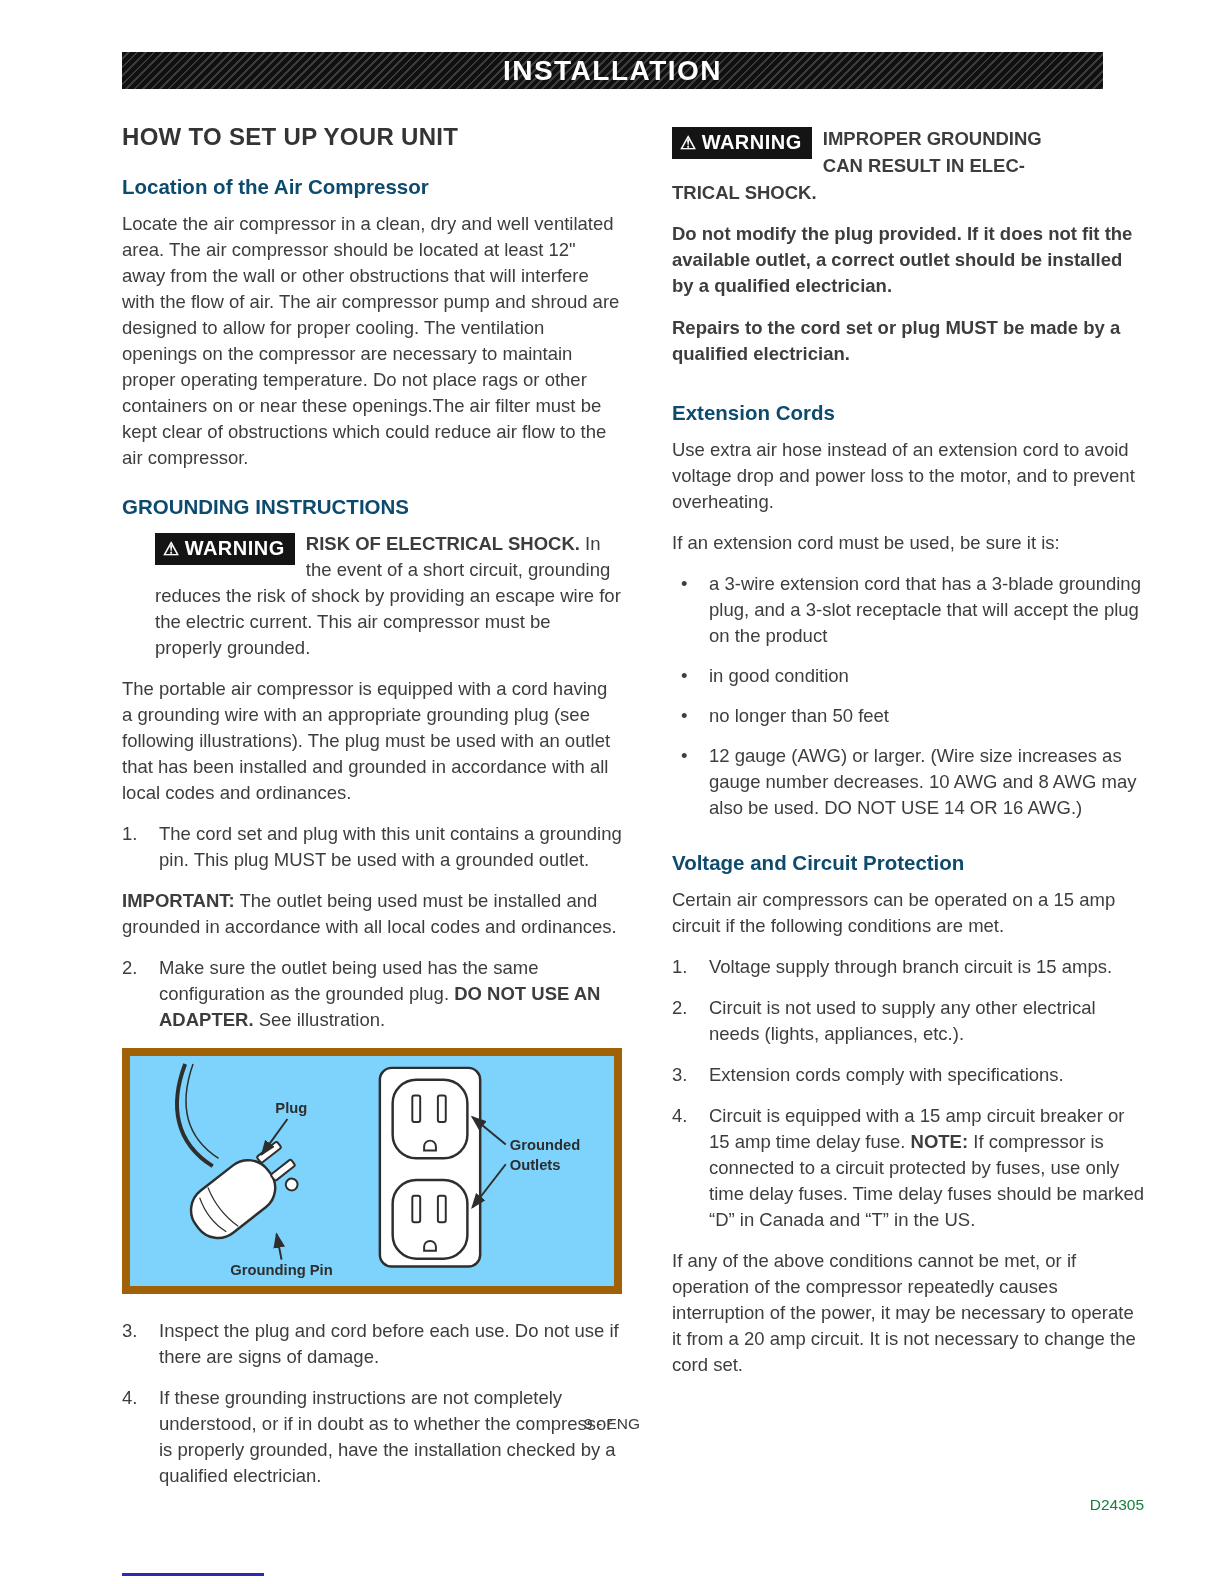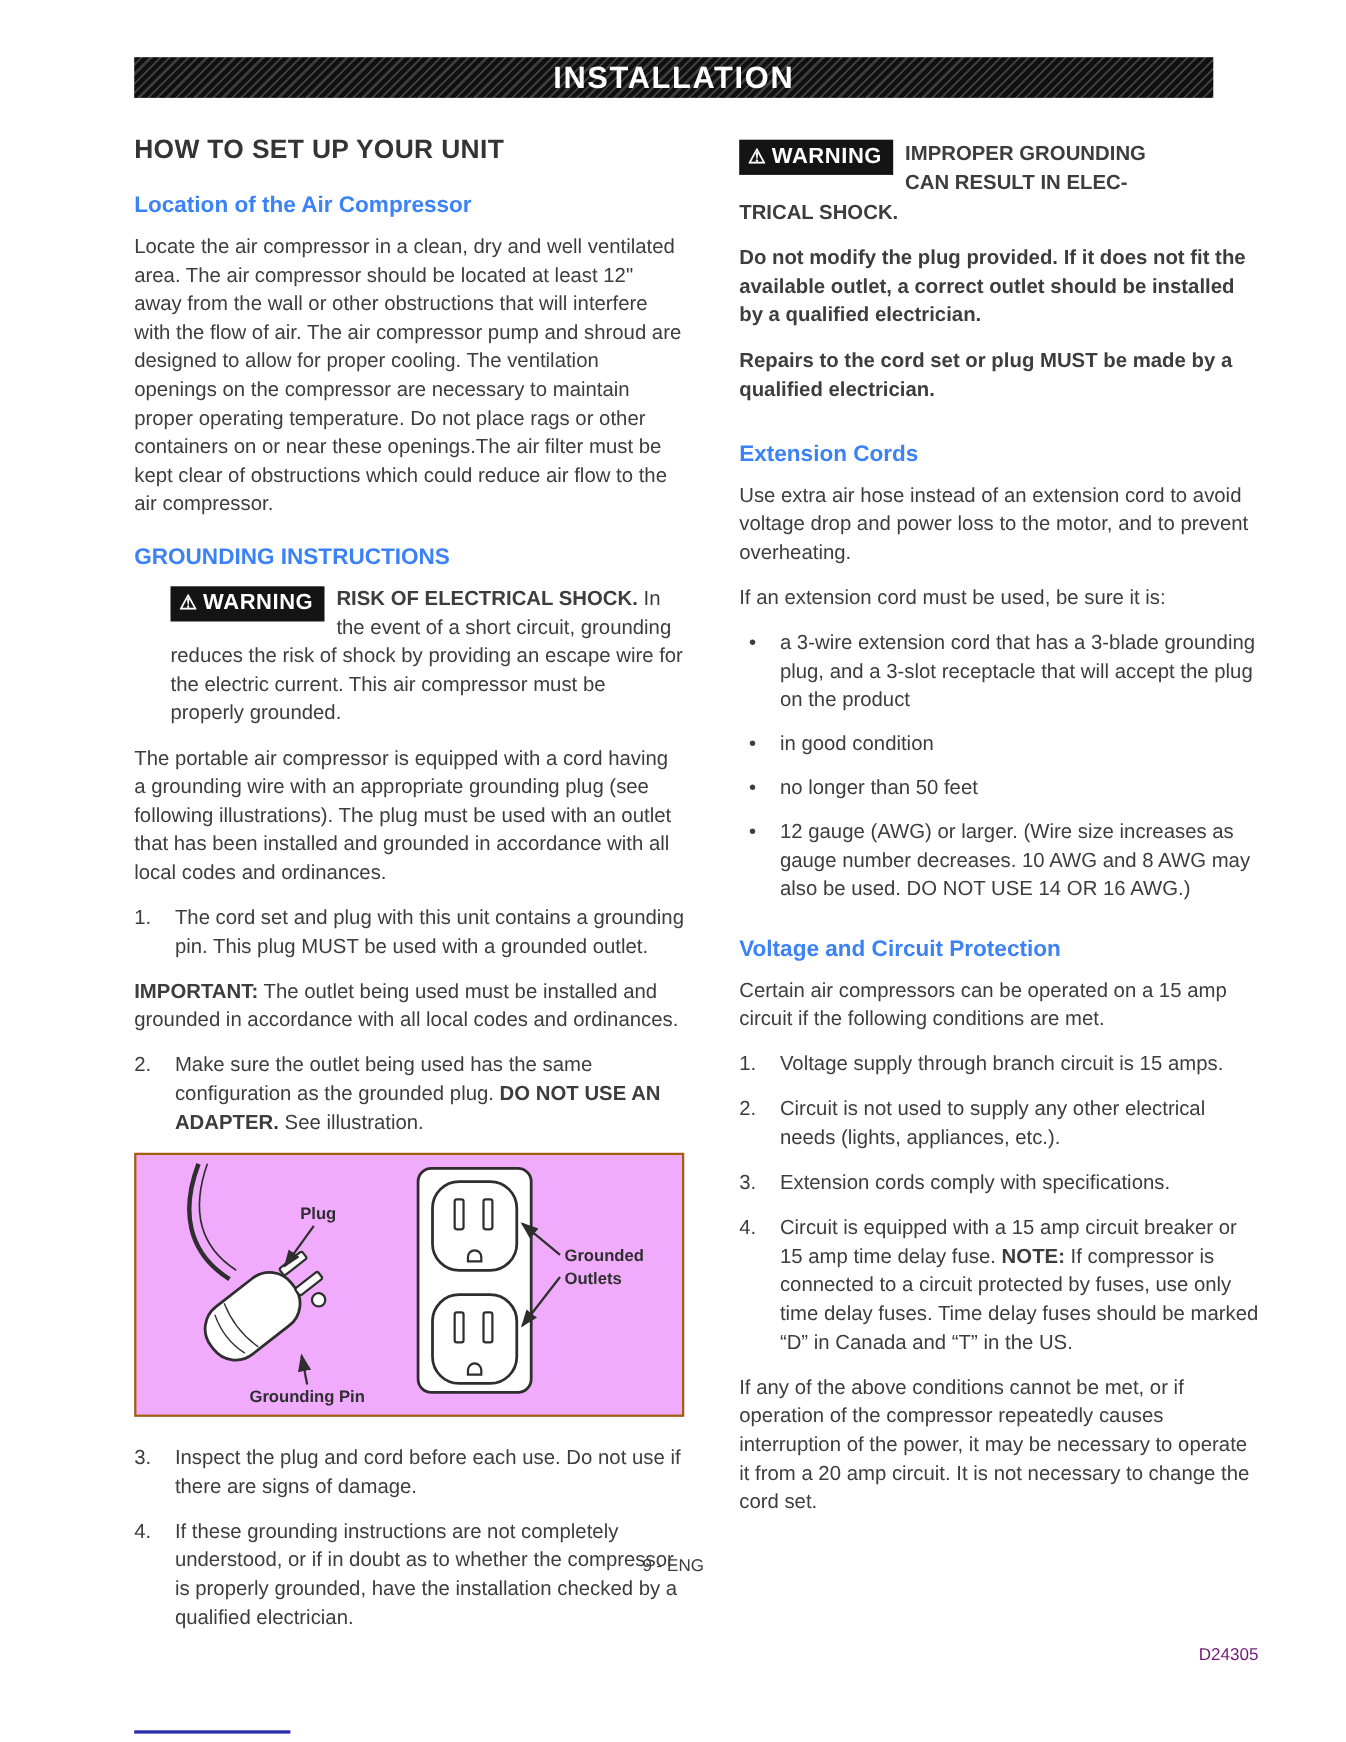--- a/index.html
+++ b/index.html
@@ -11,42 +11,42 @@
   .banner{
     width:981px;height:37px;margin-bottom:20px;
     background:repeating-linear-gradient(135deg,#101010 0px,#101010 4px,#3c3c3c 4px,#3c3c3c 6px);
     display:flex;align-items:center;justify-content:center;
   }
   .banner-text{color:#ffffff;font-weight:bold;font-size:28px;letter-spacing:1.5px;}
   .columns{display:flex;gap:50px;}
   .col-left{width:500px;flex:0 0 500px;}
   .col-right{width:476px;flex:0 0 476px;}
   h1{font-size:24px;margin:14px 0 20px;color:#343434;letter-spacing:0.3px;}
-  h2{font-size:20.5px;margin:24px 0 12px;color:#3b82f6;}
+  h2{font-size:20.5px;margin:24px 0 12px;color:#0c4a6e;}
   p,.txt{font-size:18.5px;line-height:26px;margin:0 0 15px;}
   .bold{font-weight:bold;}
   .bold-para{font-weight:bold;margin-bottom:16px;}
   .warn-block{display:flow-root;margin-bottom:15px;}
   .indent-block{margin-left:33px;}
   .warn-badge{
     float:left;background:#141414;color:#fff;font-weight:bold;font-size:20px;
     padding:4px 10px 5px 8px;margin:2px 11px 15px 0;letter-spacing:0.5px;white-space:nowrap;
   }
   .warn-icon{margin-right:5px;font-size:18px;}
   .warn-lines{font-weight:bold;font-size:18.5px;line-height:27px;}
   .num-item{display:flex;margin-bottom:15px;font-size:18.5px;line-height:26px;}
   .num{flex:0 0 37px;}
   .num-text{flex:1;}
   .bullet-item{display:flex;margin-bottom:14px;font-size:18.5px;line-height:26px;}
   .bullet{flex:0 0 37px;padding-left:9px;box-sizing:border-box;}
-  .figure-box{border:2px solid #a16207;margin:12px 0 24px;padding:4px;background:#f0abfc;}
+  .figure-box{border:8px solid #a16207;margin:12px 0 24px;padding:4px;background:#7dd3fc;}
   .figure-box svg{display:block;width:100%;height:auto;}
   .fig-label{font-family:"Liberation Sans",sans-serif;font-size:15px;font-weight:bold;fill:#2e2e2e;}
   .footer-page{position:absolute;left:0;top:1415px;width:100%;text-align:center;font-size:15.5px;color:#3d3d3d;}
-  .footer-doc{position:absolute;right:80px;top:1496px;font-size:15.5px;color:#701a75;}
+  .footer-doc{position:absolute;right:80px;top:1496px;font-size:15.5px;color:#15803d;}
   .blue-line{position:absolute;left:122px;top:1573px;width:142px;height:3px;background:#2b2bb0;}
 </style>
 </head>
 <body>
 
 <div class="page">
 
   <div class="banner">
     <span class="banner-text">INSTALLATION</span>
   </div>

